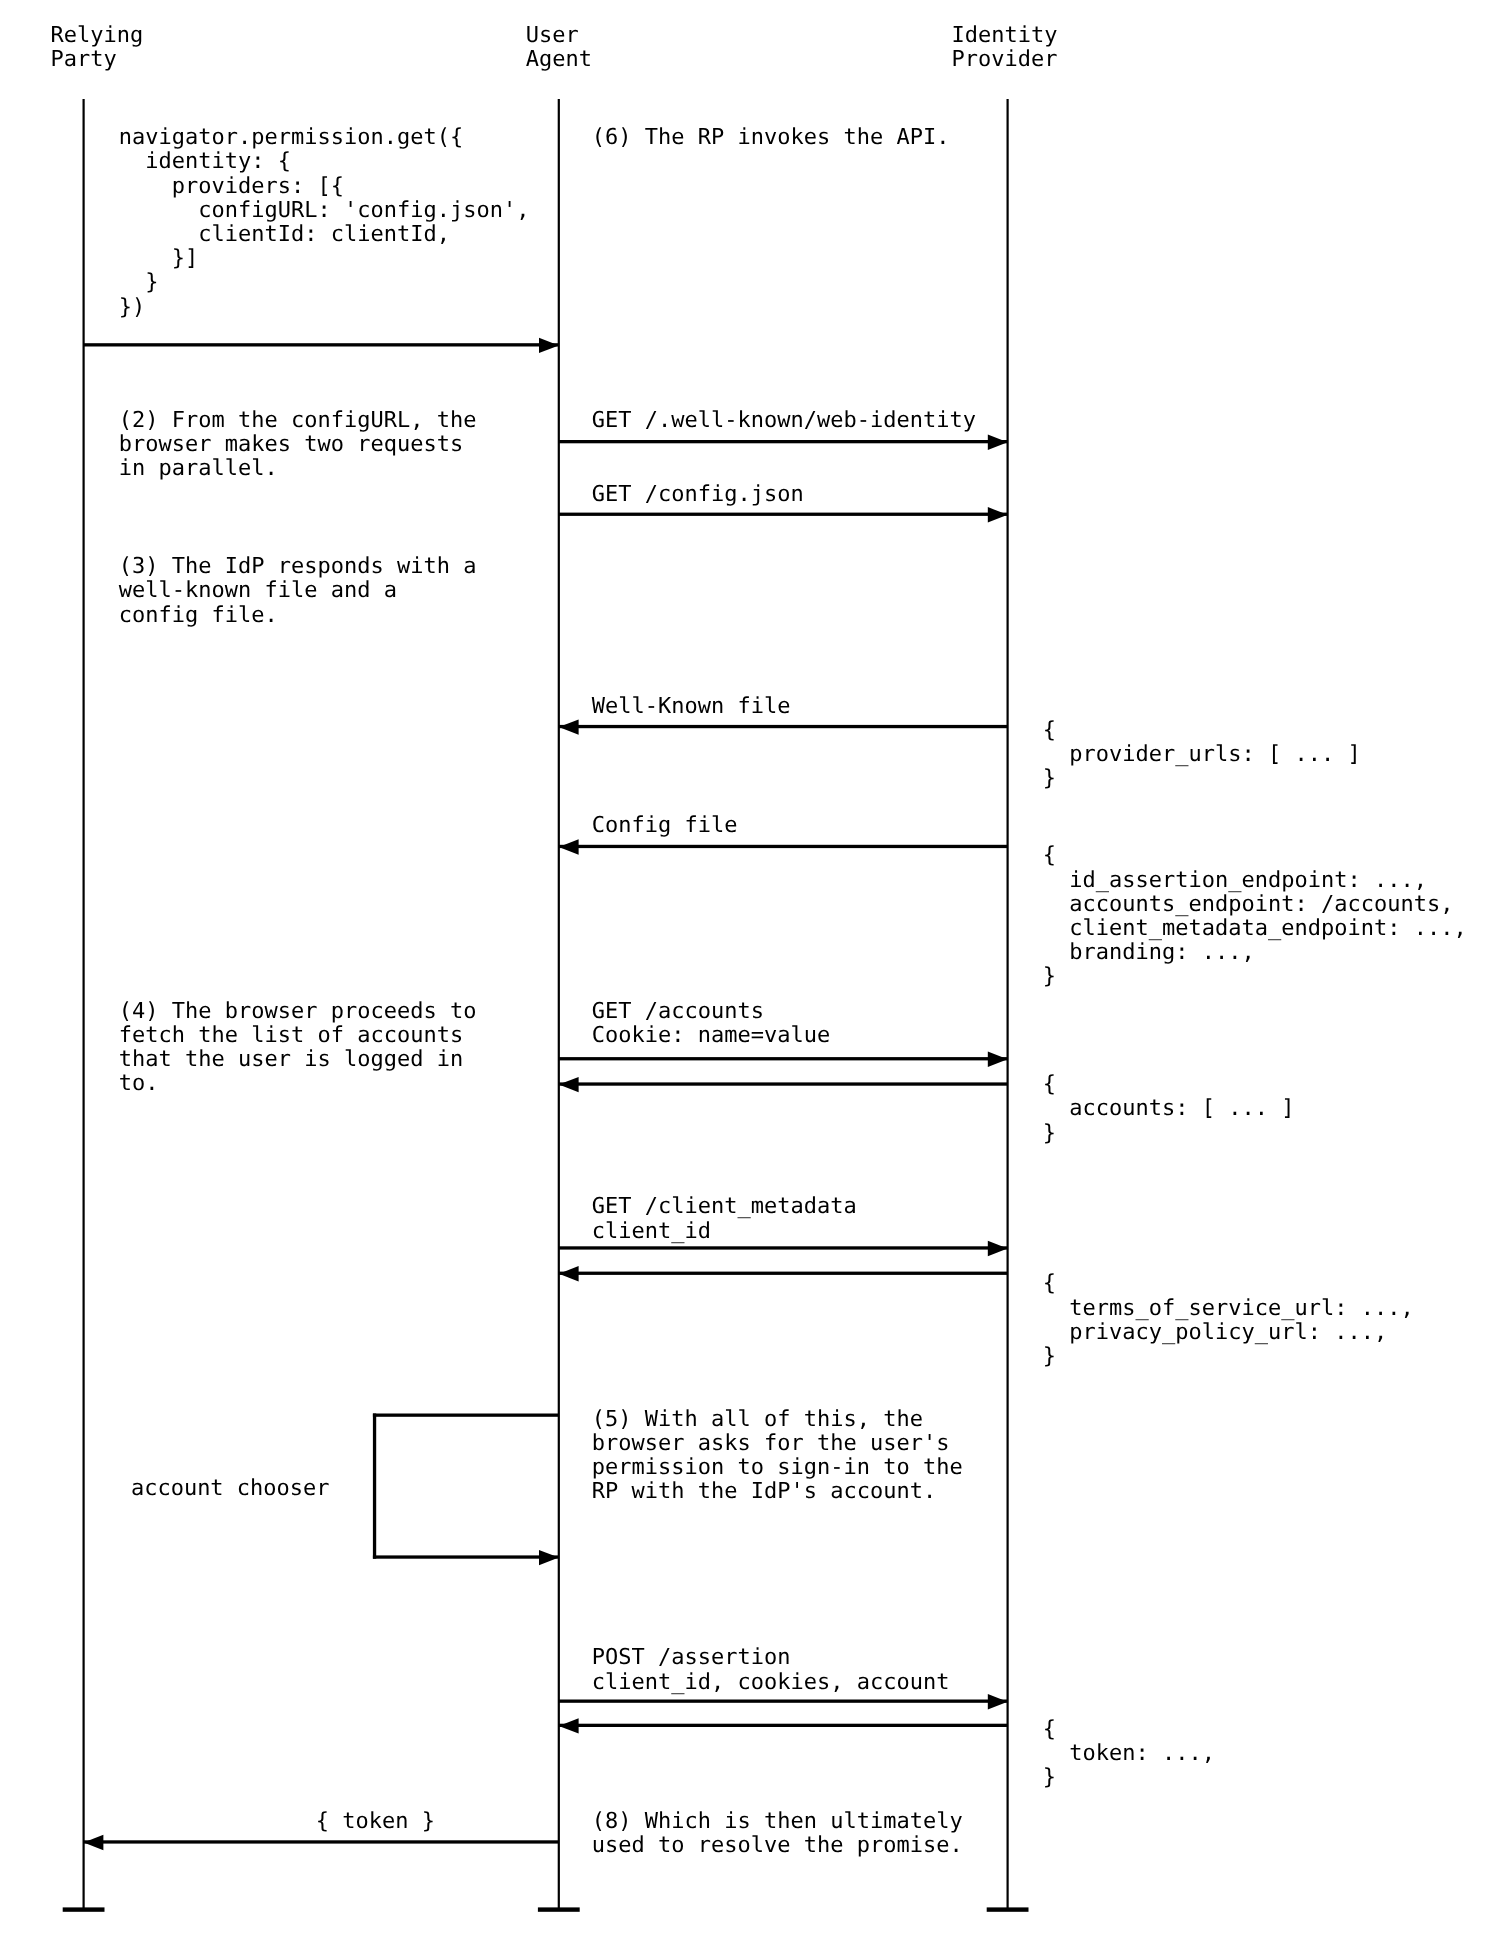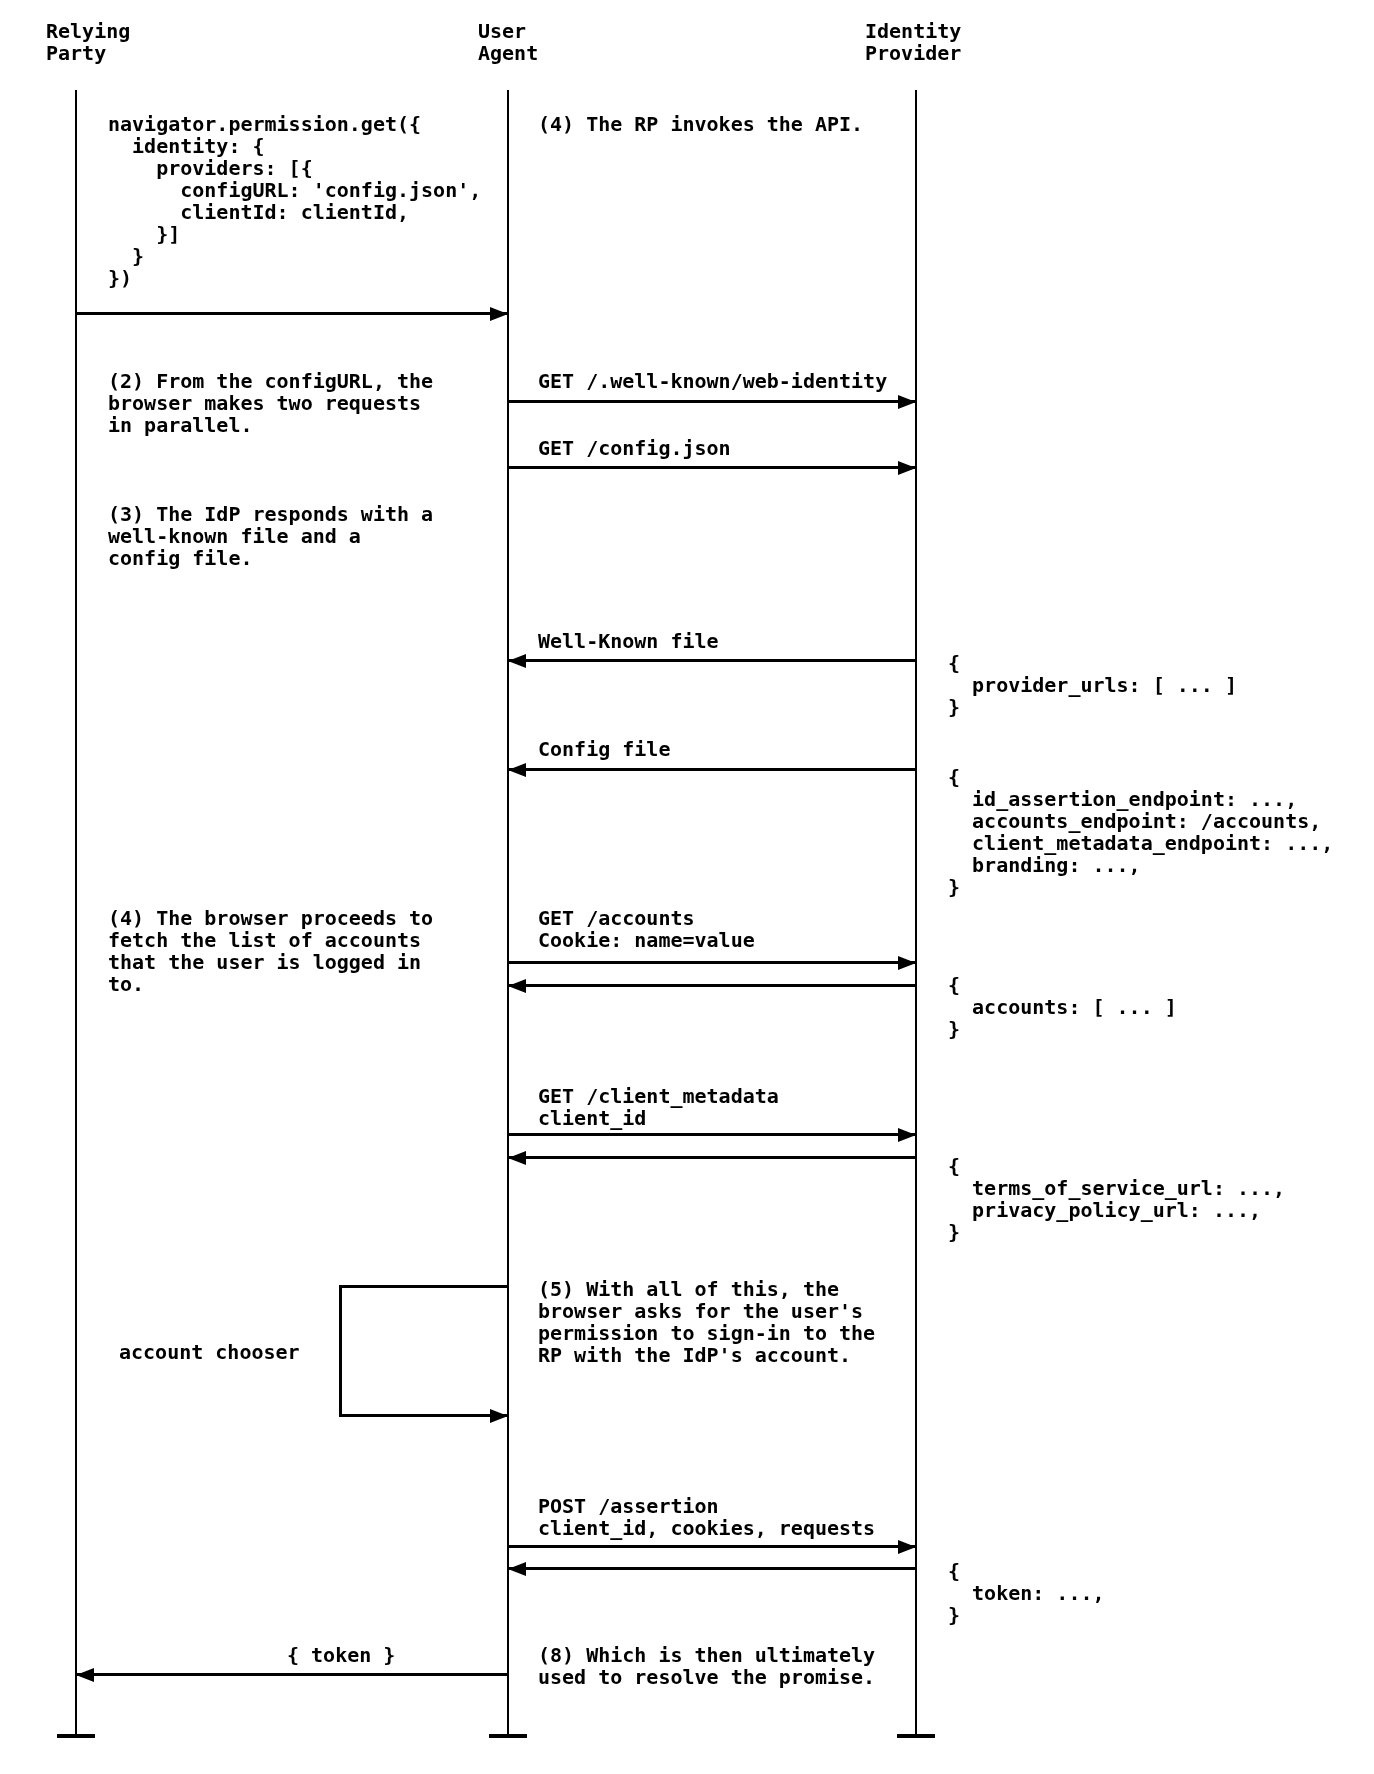--- a/index.html
+++ b/index.html
@@ -4,21 +4,21 @@
 <style>
   html, body { margin: 0; padding: 0; background: #ffffff; }
   .canvas {
     position: relative;
     width: 1374px;
     height: 1774px;
     background: #ffffff;
     font-family: "DejaVu Sans Mono", "Liberation Mono", monospace;
     font-size: 20px;
     line-height: 22px;
-    font-weight: bold;
+    font-weight: normal;
     color: #000000;
     overflow: hidden;
   }
   .t {
     position: absolute;
     white-space: pre;
   }
   .lifeline {
     position: absolute;
     width: 2px;
@@ -100,21 +100,21 @@
   <div class="foot" style="left:897px"></div>
 
   <div class="t" style="left:108px;top:113px">navigator.permission.get({
   identity: {
     providers: [{
       configURL: 'config.json',
       clientId: clientId,
     }]
   }
 })</div>
-  <div class="t" style="left:538px;top:113px">(4) The RP invokes the API.</div>
+  <div class="t" style="left:538px;top:113px">(6) The RP invokes the API.</div>
   <div class="arrow right" style="left:76px;top:312px;width:432px"></div>
 
   <div class="t" style="left:108px;top:370px">(2) From the configURL, the
 browser makes two requests
 in parallel.</div>
   <div class="t" style="left:538px;top:370px">GET /.well-known/web-identity</div>
   <div class="arrow right" style="left:508px;top:400px;width:408px"></div>
   <div class="t" style="left:538px;top:437px">GET /config.json</div>
   <div class="arrow right" style="left:508px;top:466px;width:408px"></div>
 
@@ -160,21 +160,21 @@
 
   <div class="selfloop"></div>
   <div class="head-right" style="left:490px;top:1409px"></div>
   <div class="t" style="left:538px;top:1278px">(5) With all of this, the
 browser asks for the user's
 permission to sign-in to the
 RP with the IdP's account.</div>
   <div class="t" style="left:119px;top:1341px">account chooser</div>
 
   <div class="t" style="left:538px;top:1495px">POST /assertion
-client_id, cookies, requests</div>
+client_id, cookies, account</div>
   <div class="arrow right" style="left:508px;top:1545px;width:408px"></div>
   <div class="arrow left" style="left:508px;top:1567px;width:408px"></div>
   <div class="t" style="left:948px;top:1560px">{
   token: ...,
 }</div>
 
   <div class="t" style="left:287px;top:1644px">{ token }</div>
   <div class="t" style="left:538px;top:1644px">(8) Which is then ultimately
 used to resolve the promise.</div>
   <div class="arrow left" style="left:76px;top:1673px;width:432px"></div>

